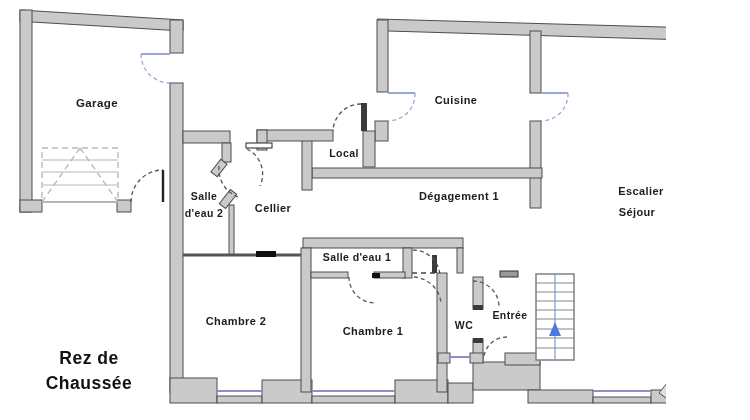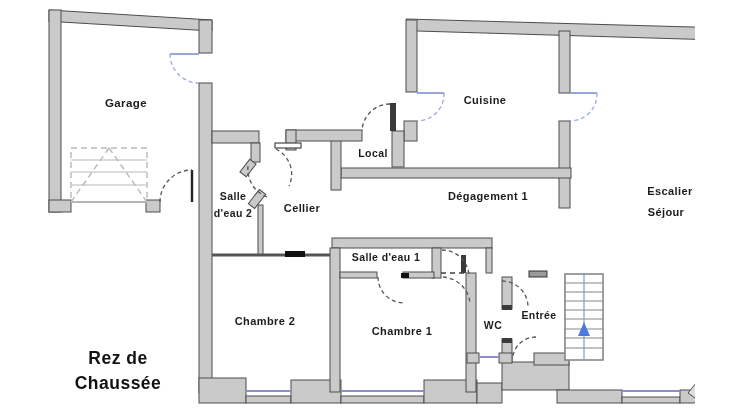--- a/index.html
+++ b/index.html
@@ -1,16 +1,16 @@
 <!DOCTYPE html>
 <html><head>
 <meta charset="utf-8">
 <style>
   html,body{margin:0;padding:0;background:#ffffff;}
-  #stage{position:relative;width:666px;height:420px;background:#ffffff;overflow:hidden;padding-left:29px;}
+  #stage{position:relative;width:666px;height:420px;background:#ffffff;overflow:hidden;}
   svg{display:block;}
   .lbl{font-family:"Liberation Sans",sans-serif;font-weight:bold;fill:#1c1c1c;letter-spacing:.4px;}
   .title{font-family:"Liberation Sans",sans-serif;font-weight:bold;fill:#111;letter-spacing:.5px;}
   .wall{stroke:#4d4d4d;stroke-width:1;}
   .thinwall{stroke:#555;stroke-width:3;}
   .sill{fill:#111;stroke:none;}
   .jamb{fill:#3a3a3a;stroke:none;}
   .arc{fill:none;stroke-width:1.3;stroke-dasharray:4 3;}
   .leaf{fill:none;stroke-width:2;stroke-dasharray:none;}
   .gdoor{fill:none;stroke:#b9b9b9;stroke-width:1.4;}

